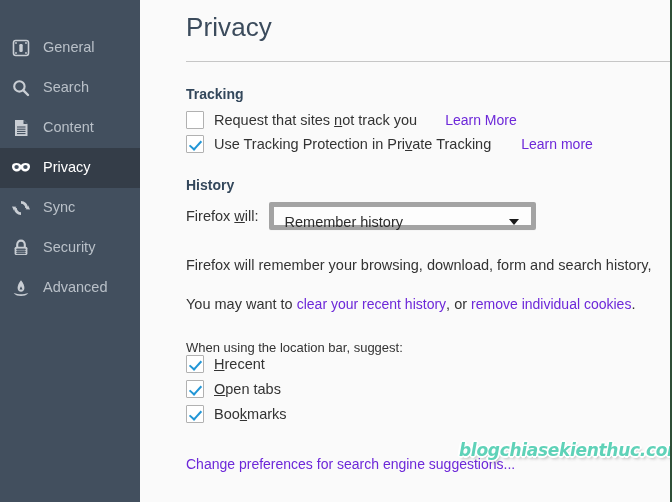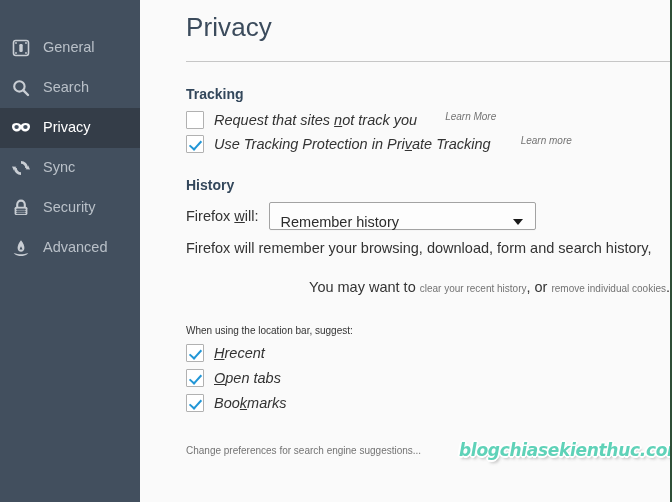--- a/index.html
+++ b/index.html
@@ -95,23 +95,23 @@
   .section-head {
     font-size: 14px;
     font-weight: bold;
     color: #33475b;
     margin-bottom: 9px;
     white-space: nowrap;
   }
 
   .row {
     display: flex;
+    align-items: center;
     white-space: nowrap;
     margin-bottom: 6px;
-    font-style: italic;
   }
 
   .cb {
     width: 18px;
     height: 18px;
     flex: 0 0 18px;
     border: 1px solid #b1b1b1;
     background: #ffffff;
     border-radius: 1px;
     margin-right: 10px;
@@ -130,46 +130,46 @@
   }
 
   .lbl {
     font-size: 14.5px;
     color: #333333;
     line-height: 18px;
   }
   .lbl u { text-decoration: underline; }
 
   .link {
-    font-size: 10px;
-    color: #737373;
+    font-size: 14px;
+    color: #6d28d9;
     text-decoration: none;
     cursor: pointer;
   }
 
   .gap-lm   { margin-left: 28px; }
   .gap-lm2  { margin-left: 30px; }
 
   
   .hist-row {
     display: flex;
     align-items: center;
-    margin-bottom: 8px;
+    margin-bottom: 25px;
     white-space: nowrap;
   }
   .hist-lbl {
     font-size: 14.5px;
     color: #333333;
     margin-right: 10px;
   }
   .select {
     width: 267px;
     height: 28px;
     background: #fdfdfd;
-    border: 1px solid #a3a3a3;
+    border: 5px solid #a3a3a3;
     border-radius: 2px;
     display: flex;
     align-items: center;
     padding: 12px 8px 0 11px;
     cursor: pointer;
     box-shadow: 0 1px 0 rgba(0,0,0,0.02);
   }
   .select-val {
     flex: 1 1 auto;
     font-size: 14.5px;
@@ -184,26 +184,25 @@
     margin-right: 4px;
   }
 
   .para {
     font-size: 14.5px;
     color: #333333;
     white-space: nowrap;
     margin-bottom: 19px;
     line-height: 20px;
   }
-  .para.last { margin-bottom: 13px; text-align: right; }
+  .para.last { margin-bottom: 13px; }
 
   .subtitle {
-    font-size: 10px;
+    font-size: 13px;
     color: #333333;
-    margin-bottom: 8px;
     white-space: nowrap;
   }
 
   .loc-row { margin-bottom: 7px; }
 
   .bottom-link { margin-top: 26px; display: inline-block; }
 
   
   .watermark {
     position: absolute;
@@ -250,20 +249,35 @@
     <div class="side-item">
       <span class="side-icon">
         <svg width="20" height="20" viewBox="0 0 20 20">
           <circle cx="8.4" cy="8.4" r="5.2" fill="none" stroke="#c9ced4" stroke-width="2.1"></circle>
           <line x1="12.4" y1="12.4" x2="17" y2="17" stroke="#c9ced4" stroke-width="2.4" stroke-linecap="round"></line>
         </svg>
       </span>
       <span class="side-label">Search</span>
     </div>
 
+    <div class="side-item">
+      <span class="side-icon">
+        <svg width="20" height="20" viewBox="0 0 20 20">
+          <path d="M4 2 L12.5 2 L16.5 6 L16.5 18 L4 18 Z" fill="#c9ced4"></path>
+          <path d="M12.5 2 L12.5 6 L16.5 6 Z" fill="#424f5e"></path>
+          <g stroke="#424f5e" stroke-width="1.1">
+            <line x1="6" y1="9" x2="14.5" y2="9"></line>
+            <line x1="6" y1="11.2" x2="14.5" y2="11.2"></line>
+            <line x1="6" y1="13.4" x2="14.5" y2="13.4"></line>
+            <line x1="6" y1="15.6" x2="14.5" y2="15.6"></line>
+          </g>
+        </svg>
+      </span>
+      <span class="side-label">Content</span>
+    </div>
 
 
     <div class="side-item active">
       <span class="side-icon">
         <svg width="22" height="20" viewBox="0 0 22 20">
           <path d="M2 8.4 C2 6 4 5 6.6 5 C8.4 5 10 5.8 11 6.9 C12 5.8 13.6 5 15.4 5 C18 5 20 6 20 8.4 C20 11.4 17.6 13.6 15 13.6 C12.7 13.6 11.4 12.2 11 10.6 C10.6 12.2 9.3 13.6 7 13.6 C4.4 13.6 2 11.4 2 8.4 Z" fill="#ffffff"></path>
           <ellipse cx="6.6" cy="9" rx="2.2" ry="1.9" fill="#424f5e"></ellipse>
           <ellipse cx="15.4" cy="9" rx="2.2" ry="1.9" fill="#424f5e"></ellipse>
         </svg>
       </span>

